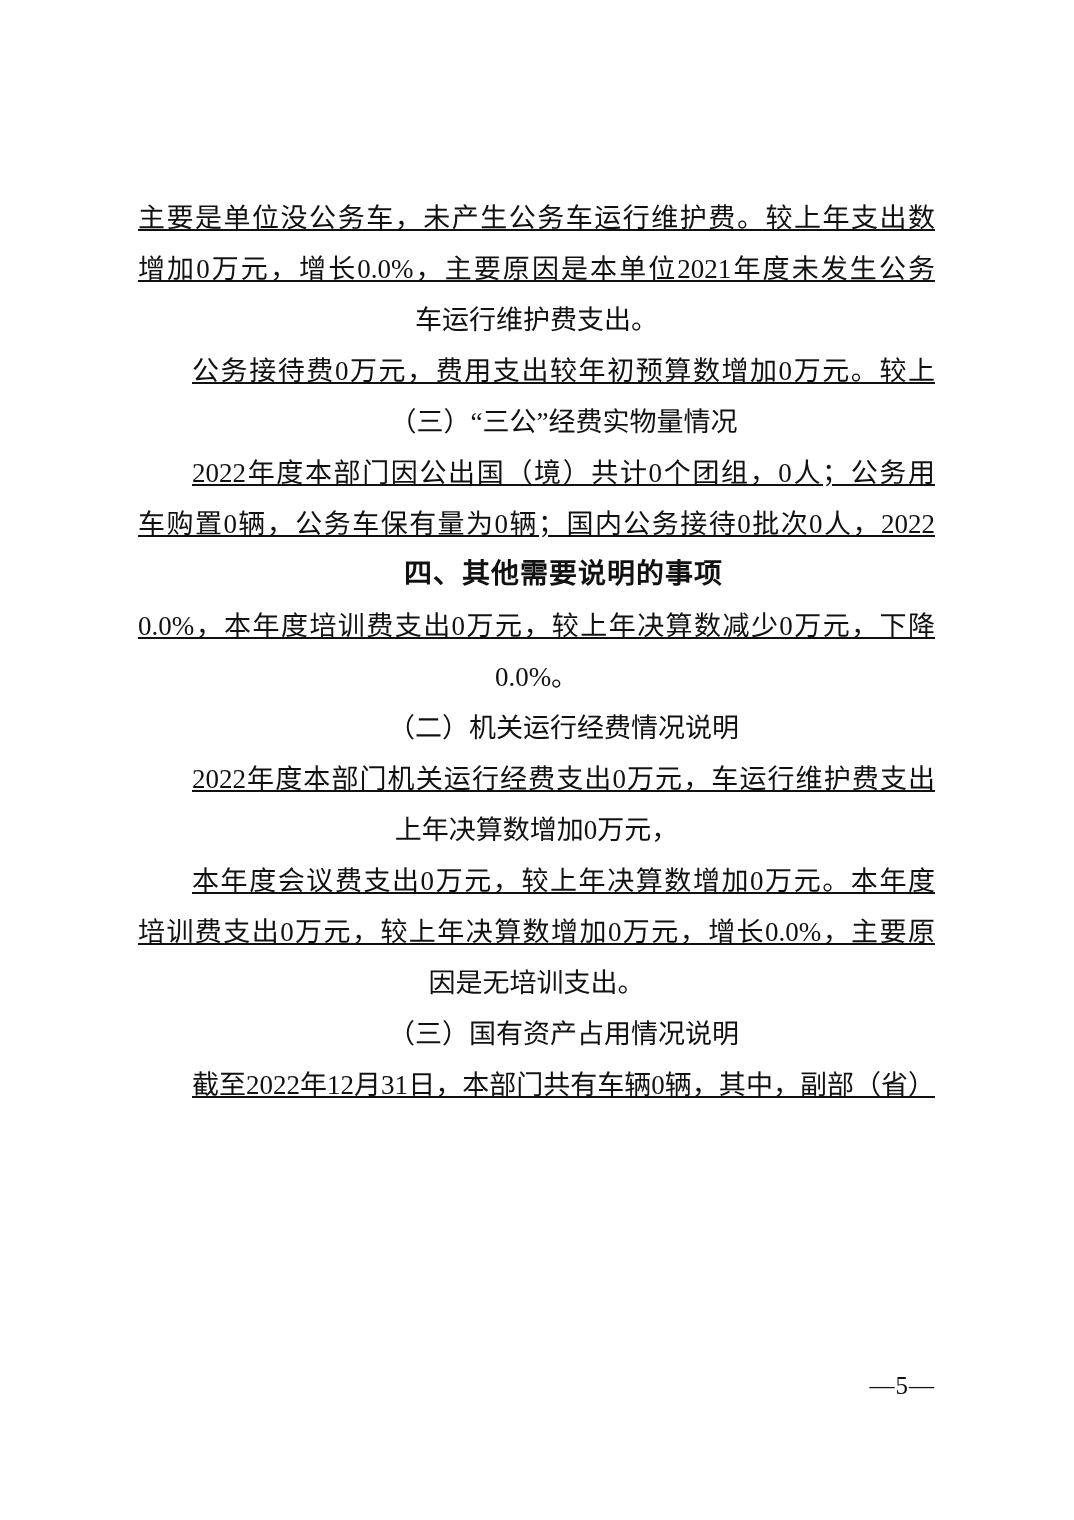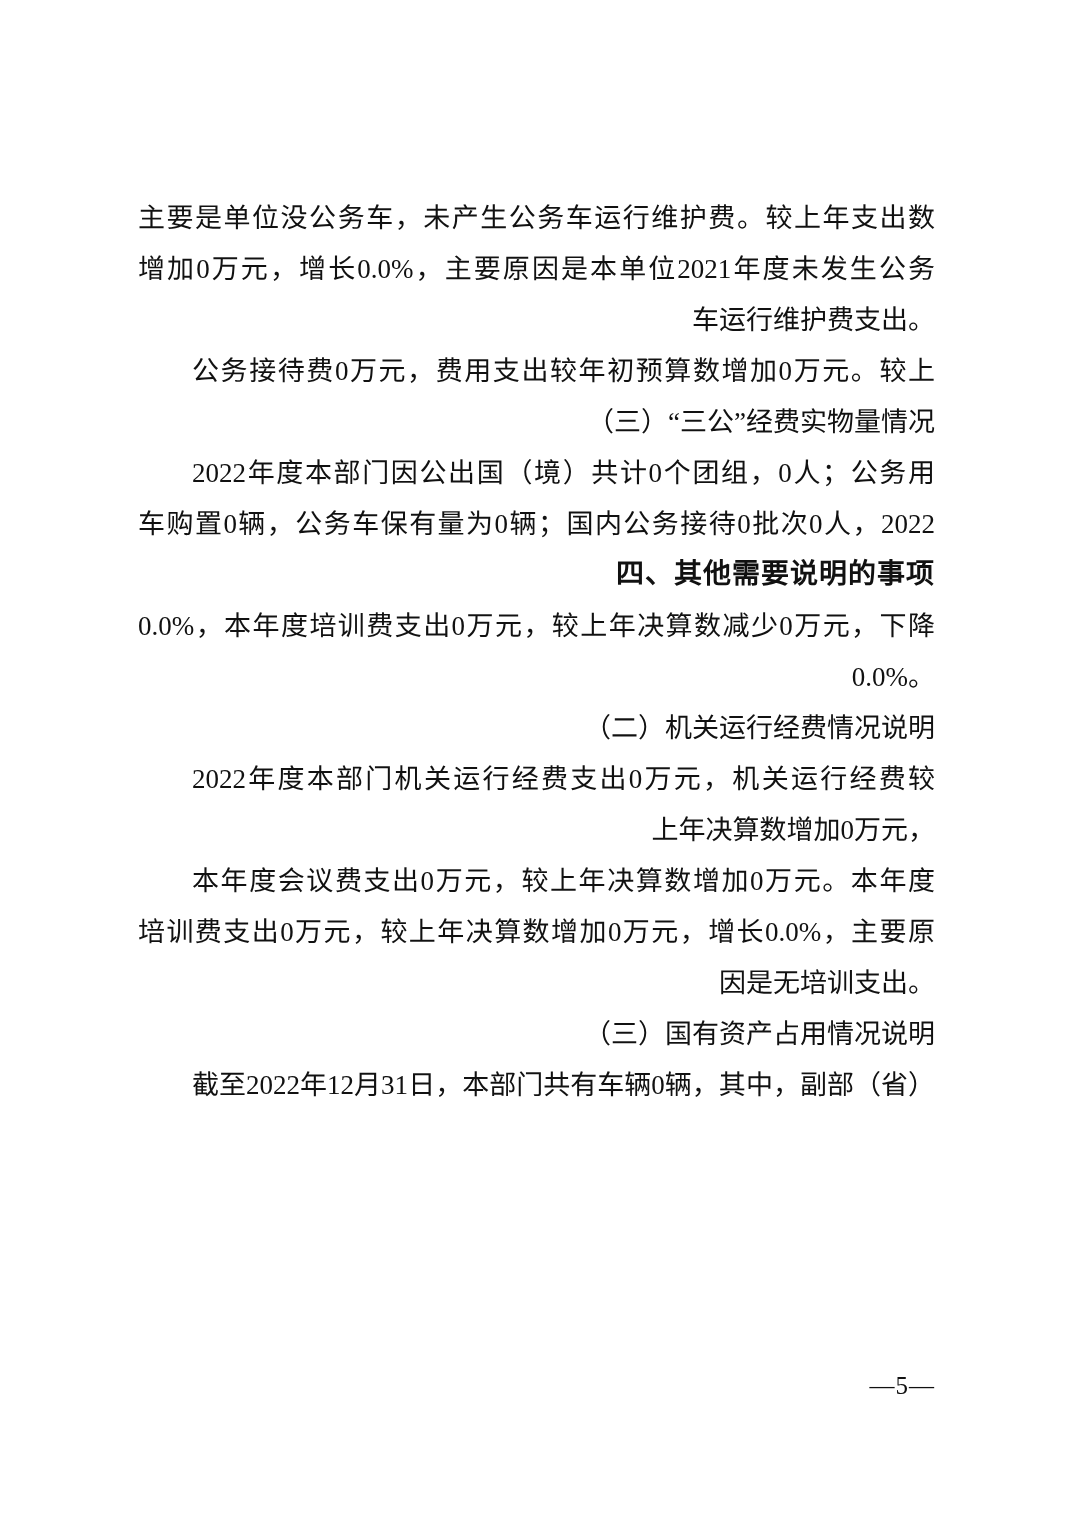--- a/index.html
+++ b/index.html
@@ -21,28 +21,29 @@
     left: 138px;
     top: 193px;
     width: 797px;
   }
   .ln {
     margin: 0;
     padding: 0;
     height: 51px;
     line-height: 51px;
     font-size: 27px;
-    text-align: right;
+    text-align: center;
     white-space: normal;
   }
   
   .j {
     text-align: justify;
     text-align-last: justify;
     text-justify: inter-ideograph;
+    text-decoration: underline;
   }
   
   .ind {
     text-indent: 54px;
   }
   
   .head {
     font-family: Liberation Mono, monospace;
     font-weight: 700;
     font-size: 28px;
@@ -70,21 +71,21 @@
     <p class="ln j">增加0万元，增长0.0%，主要原因是本单位2021年度未发生公务</p>
     <p class="ln">车运行维护费支出。</p>
     <p class="ln ind j">公务接待费0万元，费用支出较年初预算数增加0万元。较上</p>
     <p class="ln ind">（三）“三公”经费实物量情况</p>
     <p class="ln ind j">2022年度本部门因公出国（境）共计0个团组，0人；公务用</p>
     <p class="ln j">车购置0辆，公务车保有量为0辆；国内公务接待0批次0人，2022</p>
     <p class="ln ind head">四、其他需要说明的事项</p>
     <p class="ln j">0.0%，本年度培训费支出0万元，较上年决算数减少0万元，下降</p>
     <p class="ln">0.0%。</p>
     <p class="ln ind">（二）机关运行经费情况说明</p>
-    <p class="ln ind j">2022年度本部门机关运行经费支出0万元，机关运行经费较</p>
+    <p class="ln ind j">2022年度本部门机关运行经费支出0万元，车运行维护费支出</p>
     <p class="ln">上年决算数增加0万元，</p>
     <p class="ln ind j">本年度会议费支出0万元，较上年决算数增加0万元。本年度</p>
     <p class="ln j">培训费支出0万元，较上年决算数增加0万元，增长0.0%，主要原</p>
     <p class="ln">因是无培训支出。</p>
     <p class="ln ind">（三）国有资产占用情况说明</p>
     <p class="ln ind j">截至2022年12月31日，本部门共有车辆0辆，其中，副部（省）</p>
   </main>
 
   <div class="pagenum">—5—</div>
 </div>

